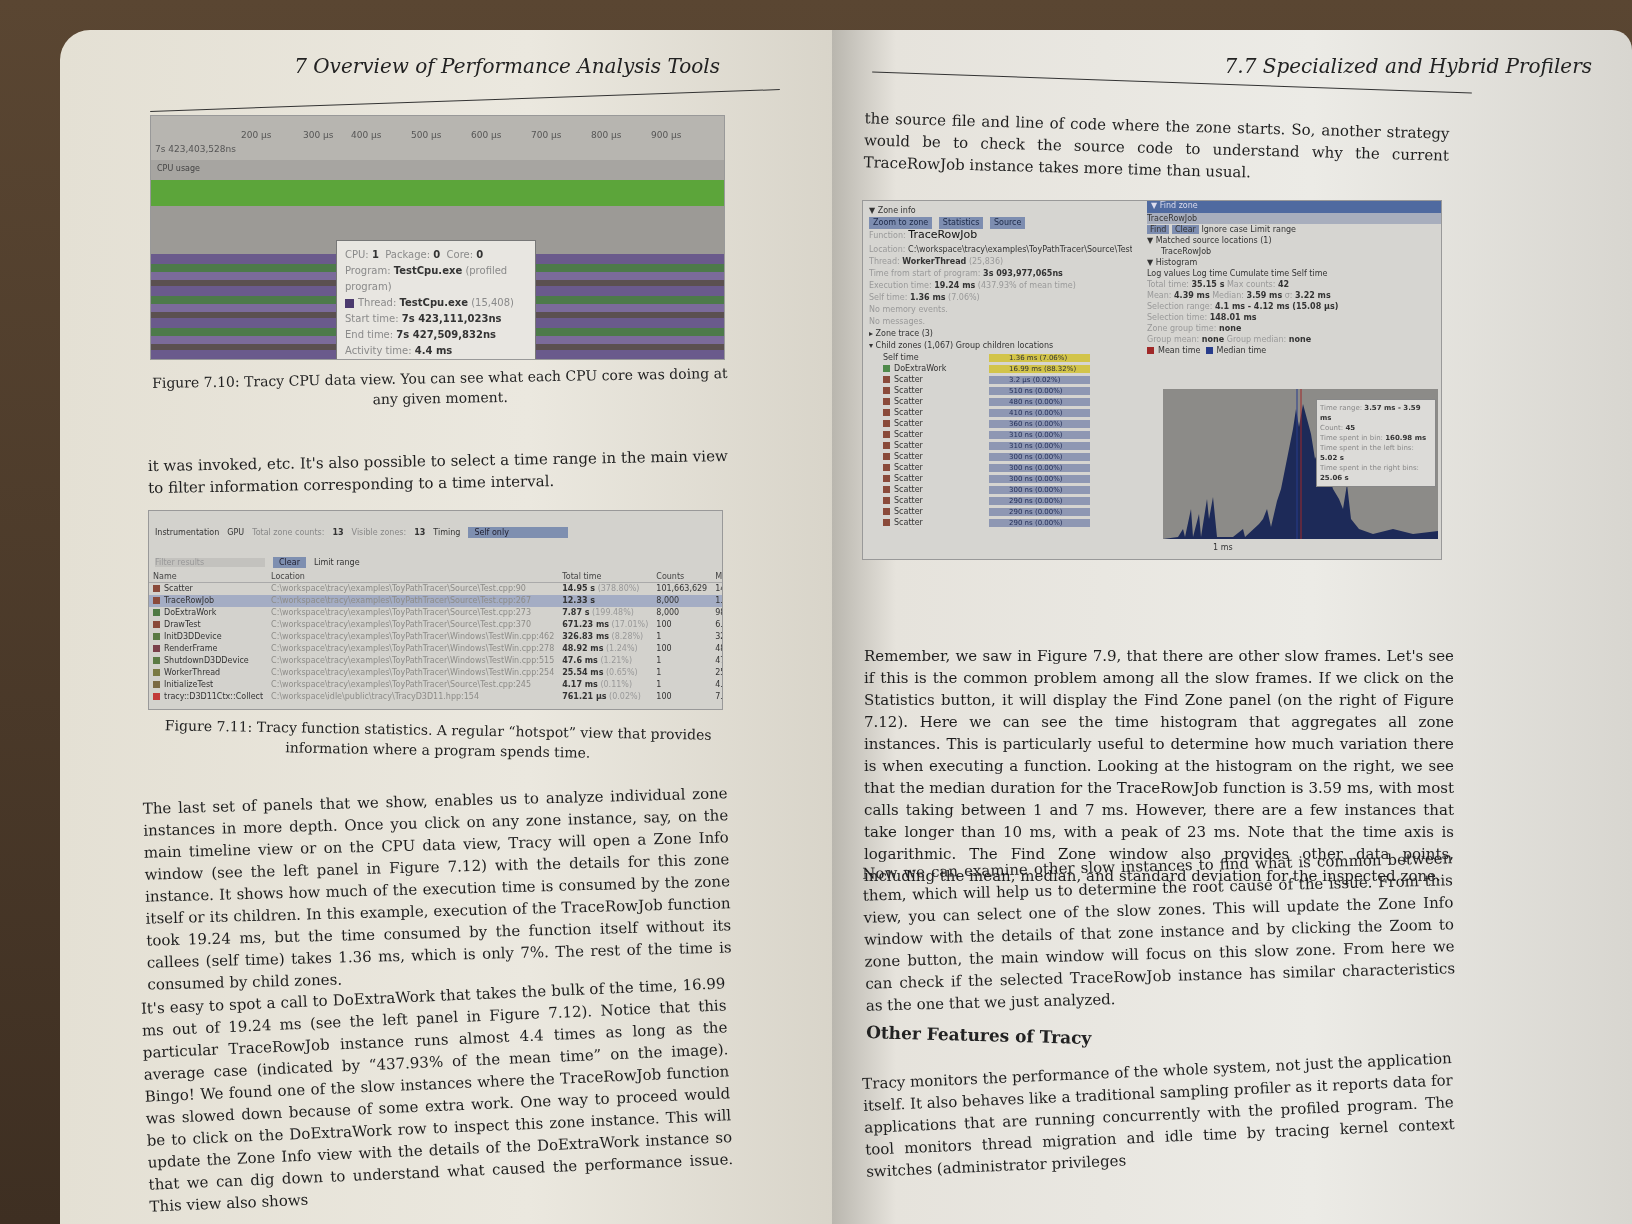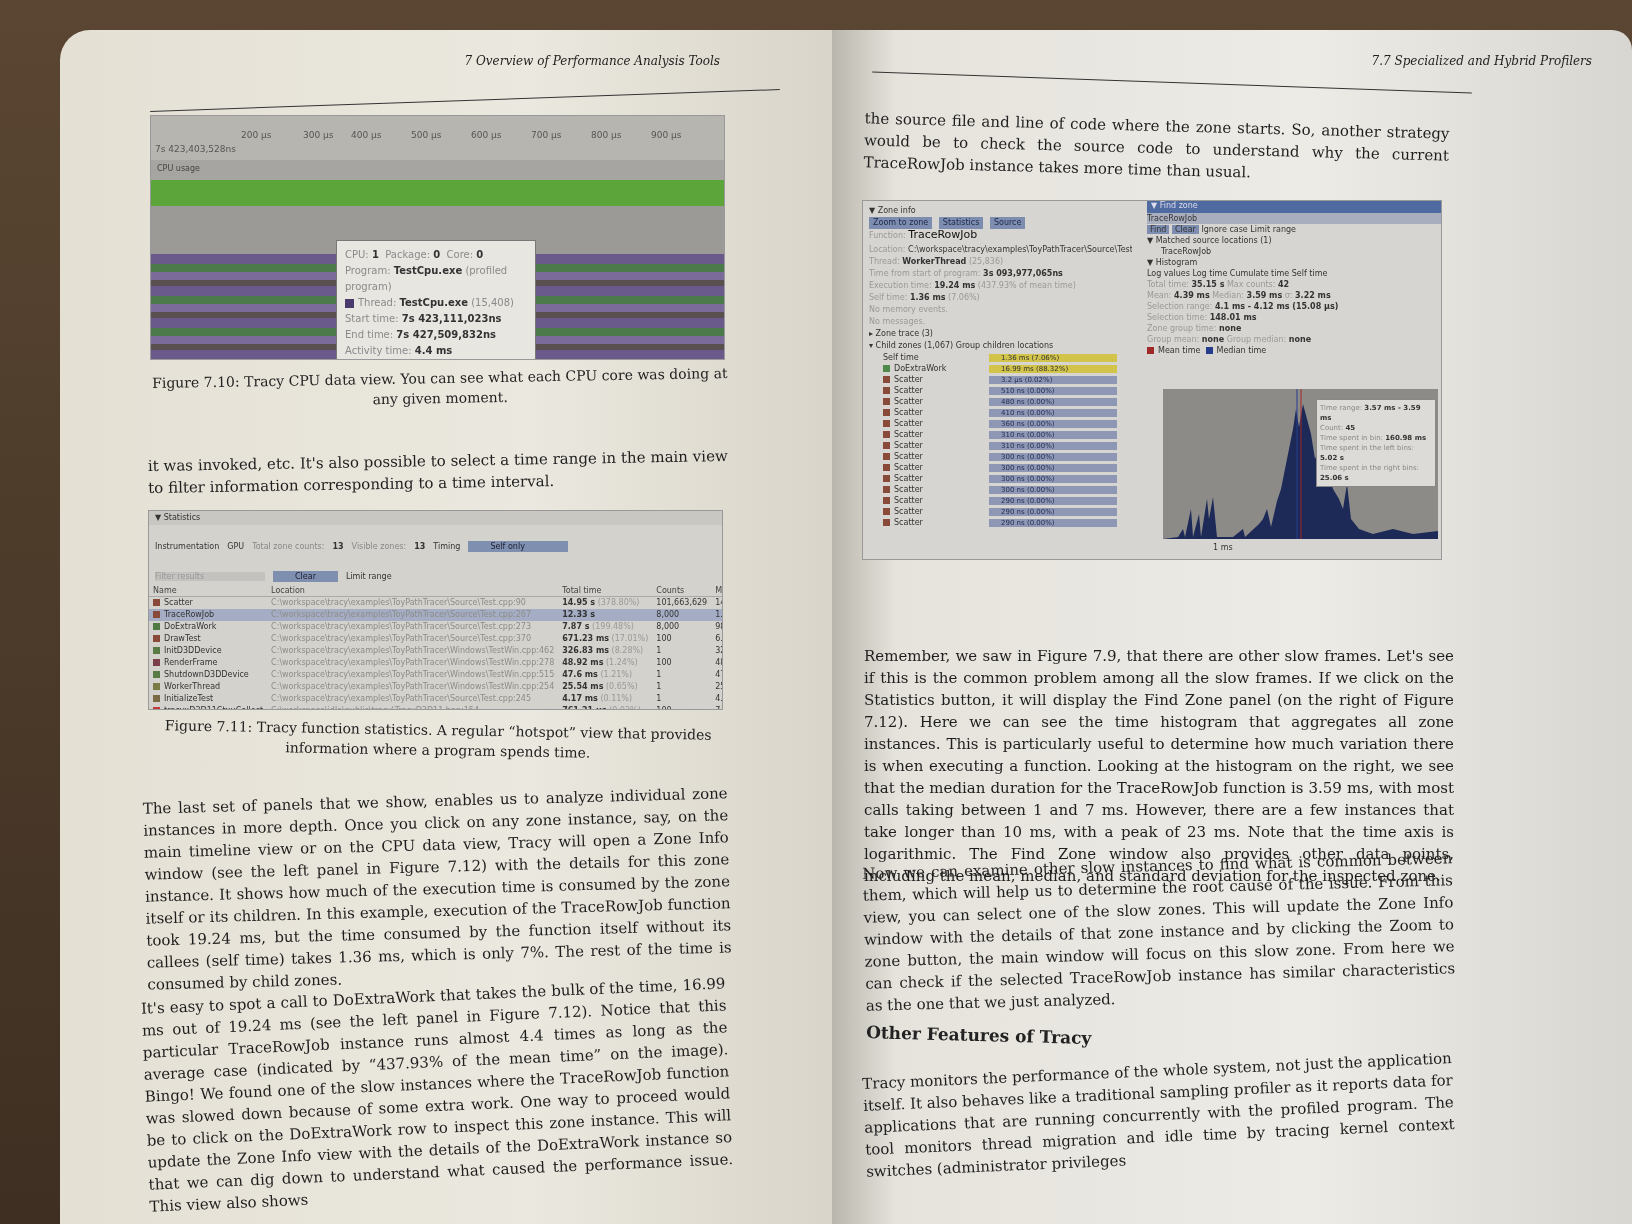--- a/index.html
+++ b/index.html
@@ -10,21 +10,21 @@
       position: relative;
     }
     .desk { position: absolute; inset: 0; background: linear-gradient(180deg,#5a4632 0%,#3e2f22 100%); }
     .page {
       position: absolute; top: 30px; height: 1200px;
       background: #ece9df; color: #222;
       overflow: hidden;
     }
     .page.left { left: 60px; width: 780px; background: linear-gradient(90deg,#e4e0d4 0%,#ebe8df 60%,#d8d4c9 100%); border-top-left-radius: 30px; }
     .page.right { left: 832px; width: 800px; background: linear-gradient(90deg,#b9b6ae 0%,#e6e3dc 8%,#ecebe6 60%,#d8d6d0 100%); border-top-right-radius: 20px; }
-    .running-head { position: absolute; top: 24px; font-style: italic; font-size: 12px; color: #222; }
+    .running-head { position: absolute; top: 24px; font-style: italic; font-size: 20px; color: #222; }
     .left .running-head { right: 120px; }
     .right .running-head { right: 40px; }
     .head-rule { position: absolute; height: 1px; background: #333; }
     .left .head-rule { top: 70px; left: 90px; width: 630px; transform: rotate(-2deg); }
     .right .head-rule { top: 52px; left: 40px; width: 600px; transform: rotate(2deg); }
 
     .fig { position: absolute; border: 1px solid #999; overflow: hidden; font-family: "DejaVu Sans", sans-serif; }
     .caption { position: absolute; text-align: center; font-size: 14px; line-height: 20px; color: #222; }
     .para { position: absolute; font-size: 15px; line-height: 22px; text-align: justify; color: #1e1e1e; }
     .section { position: absolute; font-weight: bold; font-size: 17px; }
@@ -37,38 +37,38 @@
     .cpu-green { height: 26px; background: #5ca53a; }
     .cpu-rows { height: 155px; background: repeating-linear-gradient(180deg,#6a5a8c 0 10px,#4d7a4a 10px 18px,#7b6b9a 18px 26px,#5b5050 26px 32px); position: relative; margin-top: 48px; }
     .cpu-tooltip { position: absolute; left: 185px; top: -14px; width: 200px; background: #e8e6e1; border: 1px solid #777; padding: 6px 8px; font-size: 10px; line-height: 16px; color: #333; }
     .cpu-tooltip .lbl { color: #8a8a8a; }
     .cpu-tooltip .thread-sw { display: inline-block; width: 9px; height: 9px; background: #4b3a6e; margin-right: 4px; vertical-align: middle; }
 
     
     .stats-fig { left: 88px; top: 480px; width: 575px; height: 200px; background: #d3d2cd; font-size: 8px; color: #333; }
     .stats-title { height: 14px; padding: 2px 6px; background: #c8c7c2; font-size: 8px; }
     .stats-bar { height: 18px; padding: 3px 6px; display: flex; gap: 8px; align-items: center; margin-top: 12px; }
-    .stats-bar .pill { background: #7e8fb0; color: #223; padding: 1px 22px; }
+    .stats-bar .pill { background: #7e8fb0; color: #223; padding: 1px 6px; }
     .stats-table { width: 100%; border-collapse: collapse; font-size: 8px; }
     .stats-table th { text-align: left; font-weight: normal; color: #444; padding: 1px 4px; border-bottom: 1px solid #aaa; }
     .stats-table td { padding: 1px 4px; height: 12px; white-space: nowrap; }
     .stats-table td.loc { color: #8d8c88; }
     .stats-table tr.sel td { background: #a4adc4; }
     .sw { display: inline-block; width: 7px; height: 7px; margin-right: 4px; vertical-align: middle; }
 
     
     .zone-fig { left: 30px; top: 170px; width: 580px; height: 360px; background: #d6d5d1; font-size: 8px; color: #333; }
     .zinfo { position: absolute; left: 0; top: 0; width: 275px; height: 100%; padding: 4px 6px; }
     .zinfo .row { height: 12px; line-height: 12px; white-space: nowrap; overflow: hidden; }
     .zinfo .btn { display: inline-block; background: #7d8db0; color: #1d2a48; padding: 0 4px; margin-right: 4px; }
     .zinfo .fn { font-size: 11px; color: #111; }
     .zinfo .dim { color: #999; }
     .child { display: flex; height: 11px; align-items: center; }
     .child .nm { width: 120px; padding-left: 14px; }
-    .child .bar { width: 128px; background: #8e97b3; color: #1f2b55; padding-left: 12px; font-size: 7px; }
+    .child .bar { width: 101px; background: #8e97b3; color: #1f2b55; padding-left: 20px; font-size: 7px; }
     .child .bar.y { background: #d2c44a; color: #333; }
     .zfind { position: absolute; left: 280px; top: 0; width: 300px; height: 100%; padding: 0 0 0 4px; }
     .zfind .title { background: #4f6aa0; color: #dde; height: 12px; padding: 0 4px; }
     .zfind .row { height: 11px; line-height: 11px; white-space: nowrap; overflow: hidden; color: #333; }
     .hist { position: absolute; left: 20px; bottom: 20px; width: 275px; height: 150px; background: #8c8b88; }
     .hist svg { width: 100%; height: 100%; }
     .hist-tip { position: absolute; right: 2px; top: 10px; width: 120px; background: #dcdbd8; border: 1px solid #888; padding: 3px; font-size: 7px; line-height: 10px; }
   </style>
 </head>
 <body>
@@ -104,21 +104,20 @@
         <div><span class="lbl">End time:</span> <b>7s 427,509,832ns</b></div>
         <div><span class="lbl">Activity time:</span> <b>4.4 ms</b></div>
       </div>
     </div>
   </div>
   <div class="caption" style="left:90px;top:338px;width:580px;transform:rotate(-1deg);">Figure 7.10: Tracy CPU data view. You can see what each CPU core was doing at any given moment.</div>
 
   <div class="para" style="left:88px;top:420px;width:580px;transform:rotate(-1deg);">it was invoked, etc. It's also possible to select a time range in the main view to filter information corresponding to a time interval.</div>
 
   <div class="fig stats-fig">
-    <div class="stats-title">▼ Statistics</div>
     <div class="stats-bar">
       <span>Instrumentation</span>
       <span>GPU</span>
       <span style="color:#888">Total zone counts:</span>
       <b>13</b>
       <span style="color:#888">Visible zones:</span>
       <b>13</b>
       <span>Timing</span>
       <span class="pill" style="width:100px">Self only</span>
     </div>

